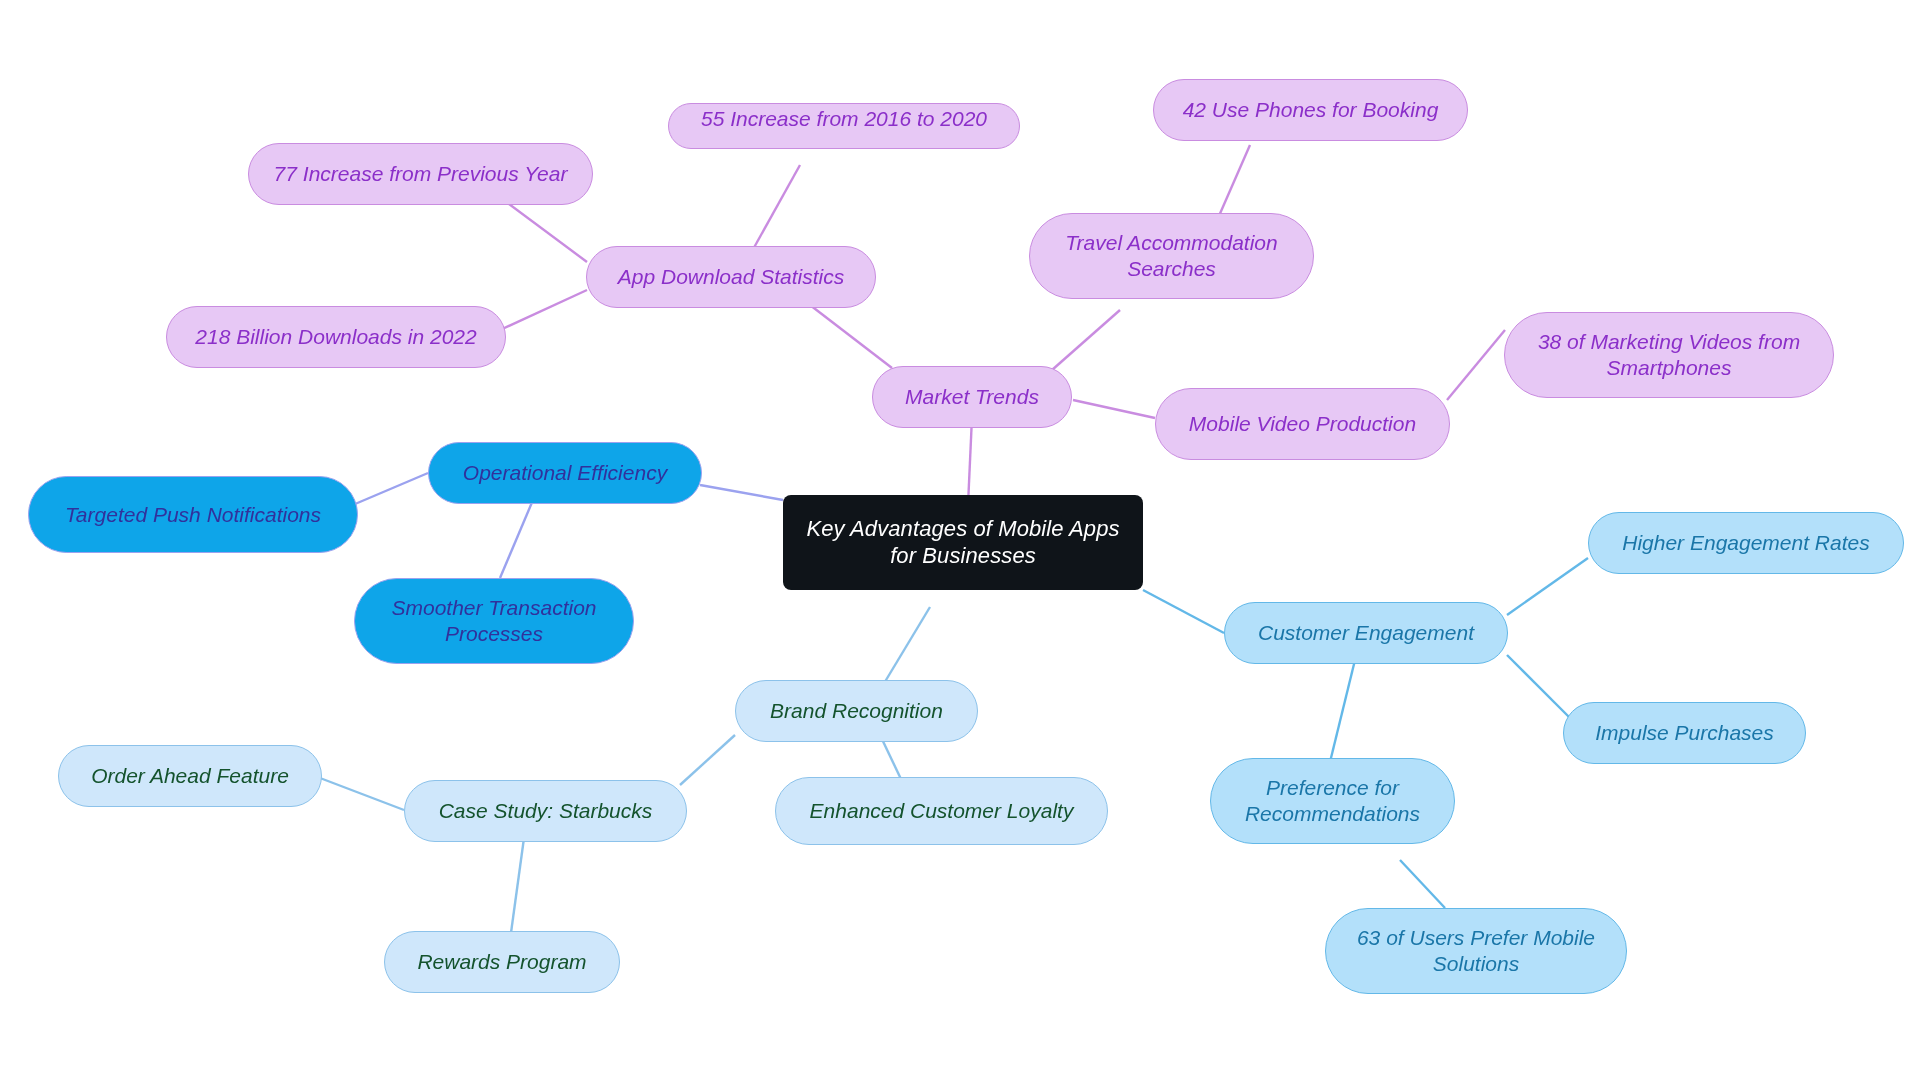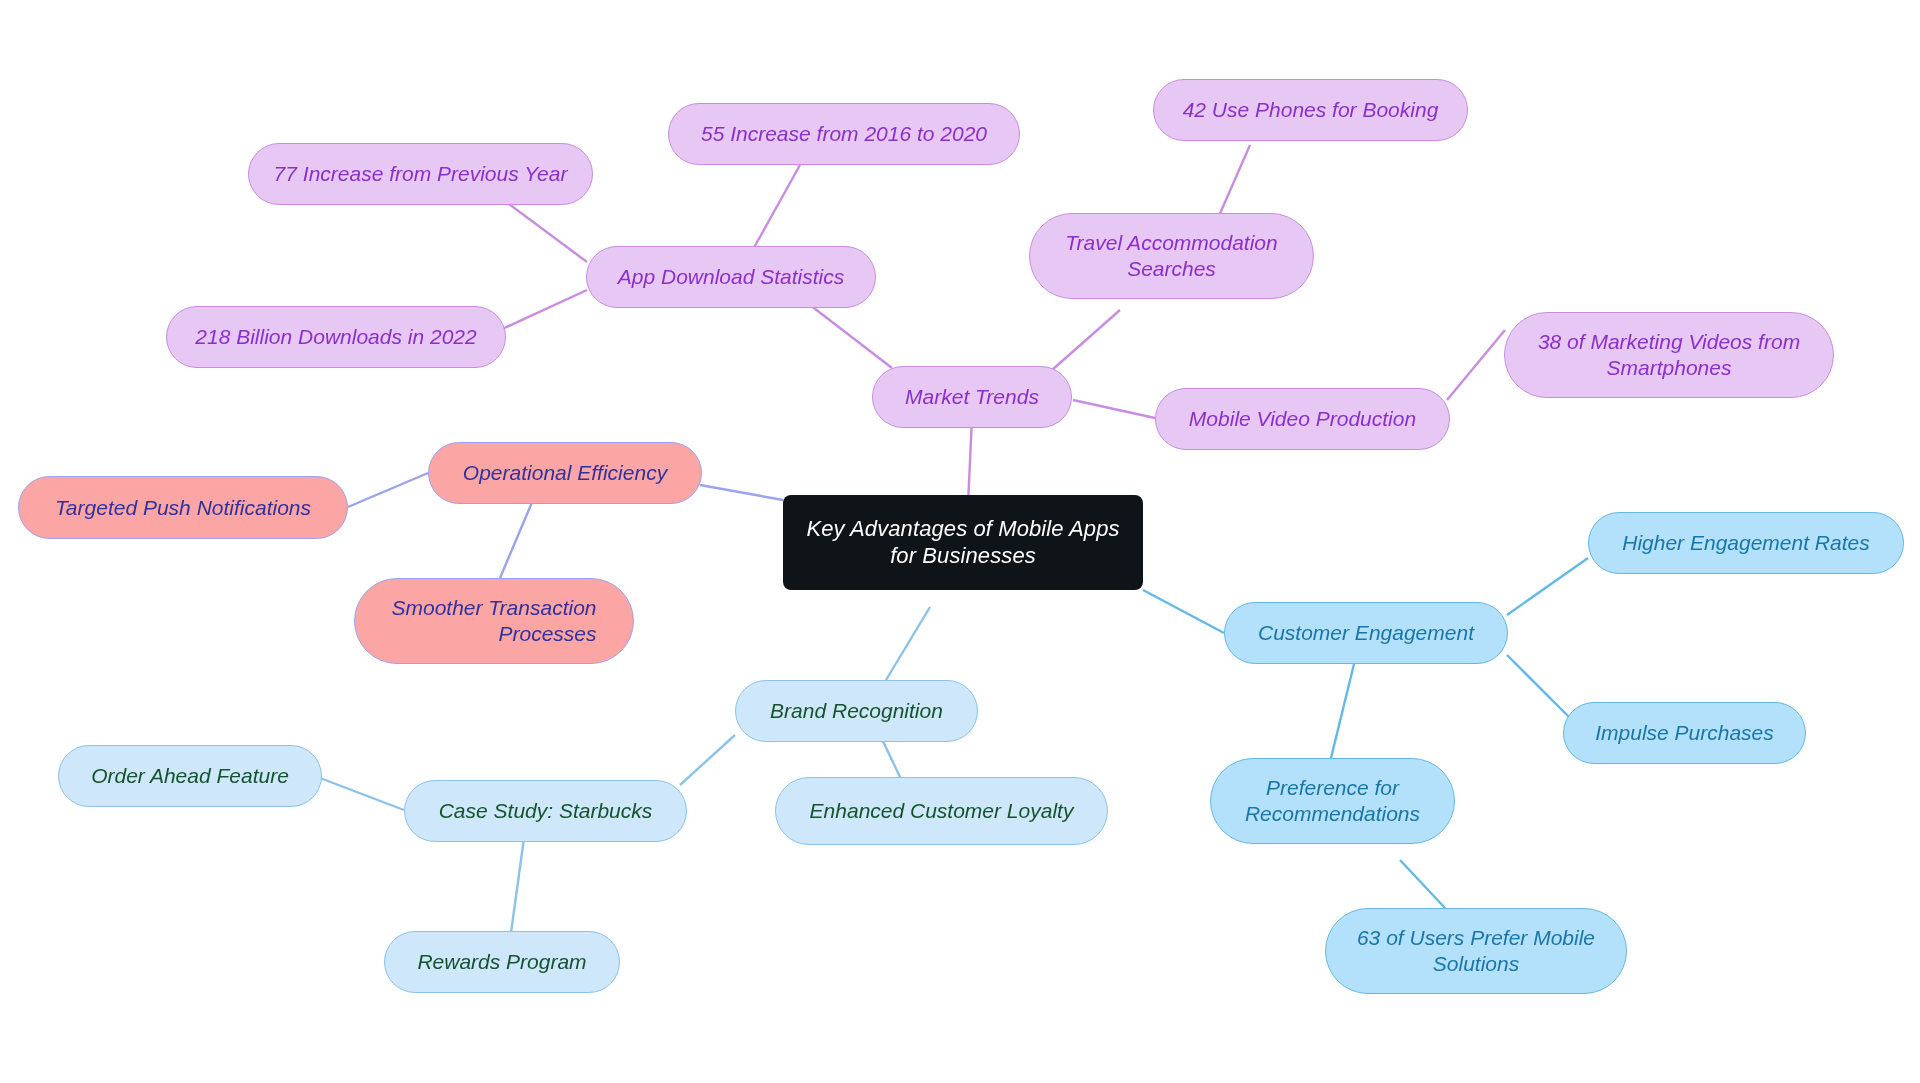--- a/index.html
+++ b/index.html
@@ -46,25 +46,24 @@
     font-size: 22px;
     letter-spacing: 0.1px;
   }
   .node.purple {
     background: #e7c8f5;
     border: 1.6px solid #c98ce0;
     color: #8b2fc9;
     font-size: 21px;
   }
   .node.periwinkle {
-    background: #fca5a5;
+    background: #0ea5e9;
     border: 1.6px solid #9ba2ef;
     color: #31319c;
     font-size: 21px;
-    text-align: right;
   }
   .node.skyblue {
     background: #b3e0fa;
     border: 1.6px solid #63b8e8;
     color: #1a76a8;
     font-size: 21px;
   }
   .node.paleblue {
     background: #cfe7fb;
     border: 1.6px solid #8cc2ea;
@@ -119,51 +118,51 @@
   </div>
 
   <div class="node purple" style="left:586px; top:246px; width:290px; height:62px;">
     <span>App Download Statistics</span>
   </div>
 
   <div class="node purple" style="left:248px; top:143px; width:345px; height:62px;">
     <span>77 Increase from Previous Year</span>
   </div>
 
-  <div class="node purple" style="left:668px; top:103px; width:352px; height:62px;">
+  <div class="node purple" style="left:668px; top:103px; width:352px; height:46px;align-items:flex-end;">
     <span>55 Increase from 2016 to 2020</span>
   </div>
 
   <div class="node purple" style="left:166px; top:306px; width:340px; height:62px;">
     <span>218 Billion Downloads in 2022</span>
   </div>
 
   <div class="node purple" style="left:1029px; top:213px; width:285px; height:86px;">
     <span>Travel Accommodation
 Searches</span>
   </div>
 
   <div class="node purple" style="left:1153px; top:79px; width:315px; height:62px;">
     <span>42 Use Phones for Booking</span>
   </div>
 
-  <div class="node purple" style="left:1155px; top:388px; width:295px; height:62px;">
+  <div class="node purple" style="left:1155px; top:388px; width:295px; height:72px;">
     <span>Mobile Video Production</span>
   </div>
 
   <div class="node purple" style="left:1504px; top:264px; width:330px; height:86px;margin-top:48px;">
     <span>38 of Marketing Videos from
 Smartphones</span>
   </div>
 
   <div class="node periwinkle" style="left:428px; top:442px; width:274px; height:62px;">
     <span>Operational Efficiency</span>
   </div>
 
-  <div class="node periwinkle" style="left:18px; top:476px; width:330px; height:63px;">
+  <div class="node periwinkle" style="left:28px; top:476px; width:330px; height:77px;">
     <span>Targeted Push Notifications</span>
   </div>
 
   <div class="node periwinkle" style="left:354px; top:578px; width:280px; height:86px;">
     <span>Smoother Transaction
 Processes</span>
   </div>
 
   <div class="node skyblue" style="left:1224px; top:602px; width:284px; height:62px;">
     <span>Customer Engagement</span>

